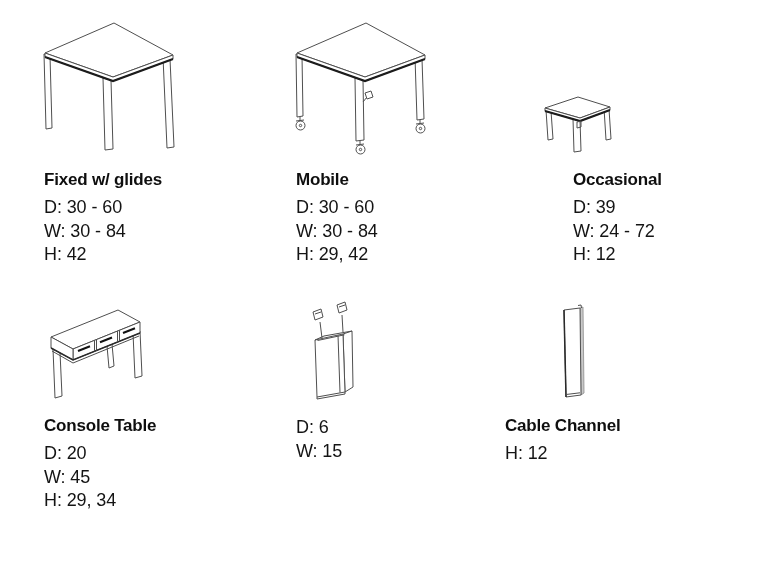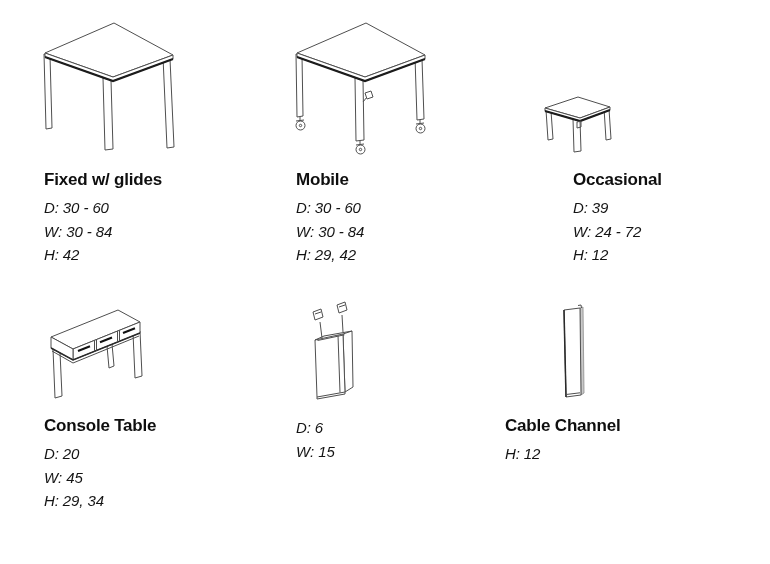--- a/index.html
+++ b/index.html
@@ -18,26 +18,25 @@
   .card-title {
     font-size: 17px;
     font-weight: 700;
     line-height: 20px;
     letter-spacing: -0.2px;
     margin-bottom: 6px;
     color: #0f0f0f;
     white-space: nowrap;
   }
   .spec-line {
-    font-size: 15px;
+    font-size: 18px;
     line-height: 23.5px;
     letter-spacing: -0.1px;
     color: #141414;
     white-space: nowrap;
-    font-style: italic;
   }
   svg .thin  { stroke: #4f4f4f; stroke-width: 1; fill: none; }
   svg .face  { stroke: #4f4f4f; stroke-width: 1; fill: #ffffff; }
   svg .band  { stroke: #1c1c1c; stroke-width: 2.2; fill: none; }
   svg .edge  { stroke: #2a2a2a; stroke-width: 1.5; fill: none; }
   svg .handle{ stroke: #111111; stroke-width: 2; fill: none; }
   svg .shade { fill: #c9c9c9; stroke: #8a8a8a; stroke-width: 0.8; }
 </style>
 </head>
 <body>

